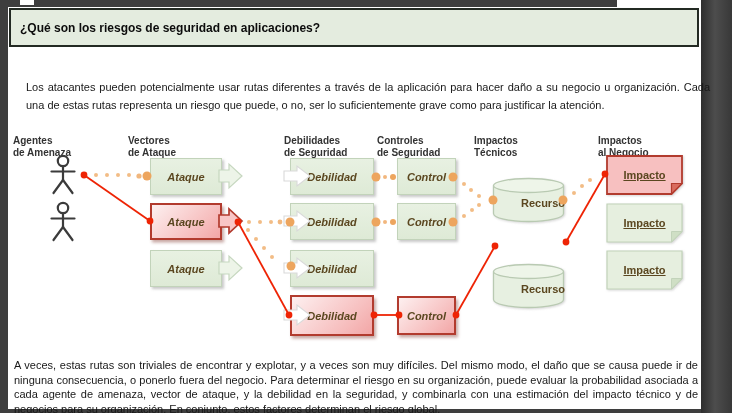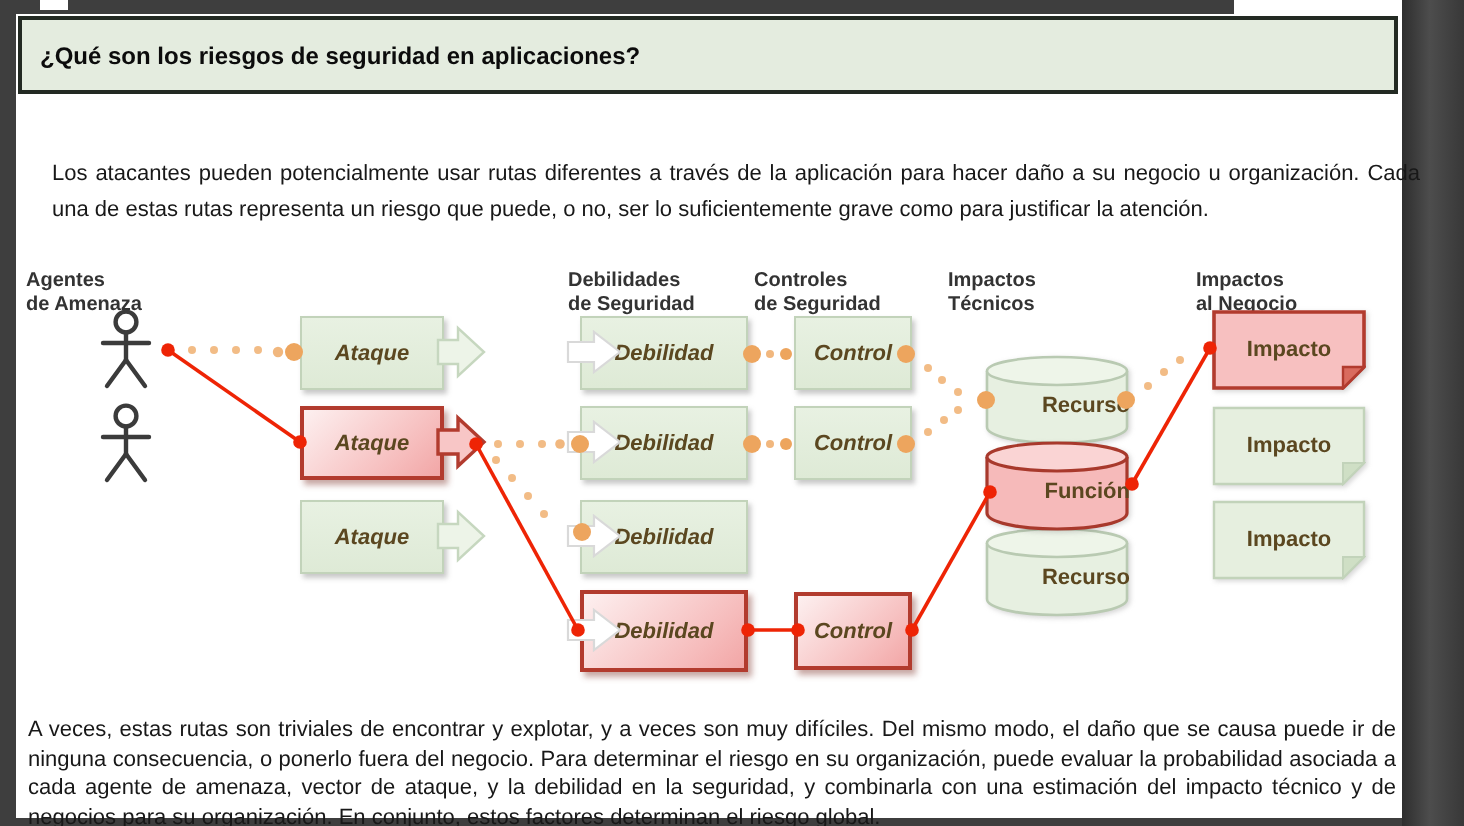--- a/index.html
+++ b/index.html
@@ -35,21 +35,21 @@
 
   .cyl { position:absolute; width:73px; height:46px; }
   .cyl svg { filter:drop-shadow(1.2px 1.6px 1.2px rgba(120,120,120,.30)); }
   .cyl .lbl { position:absolute; left:0; right:0; top:20px; text-align:right;
     font-size:11px; font-weight:bold; color:#5b4720; }
   .cyl.red-cyl { z-index:3; }
 
   .note { position:absolute; width:77px; height:40px; }
   .note svg { filter:drop-shadow(1.2px 1.6px 1.2px rgba(120,120,120,.30)); }
   .note .lbl { position:absolute; inset:0; display:flex; align-items:center;
-    justify-content:center; font-size:11px; font-weight:bold; color:#5b4720; }
+    justify-content:center; font-size:11px; font-weight:bold; color:#5b4720;text-decoration:underline; }
 
   .figure { position:absolute; left:38px; }
 
   #overlay { position:absolute; left:0; top:0; width:693px; height:402px;
     z-index:6; pointer-events:none; }
 </style>
 </head>
 <body>
 
 <div class="right-edge"></div>
@@ -60,20 +60,24 @@
 
   <div class="title-bar">
     <h1>¿Qué son los riesgos de seguridad en aplicaciones?</h1>
   </div>
 
   <p class="para" id="intro">Los atacantes pueden potencialmente usar rutas diferentes a través de la aplicación para hacer daño a su negocio u organización. Cada una de estas rutas representa un riesgo que puede, o no, ser lo suficientemente grave como para justificar la atención.</p>
 
   <div class="col-header" style="left:5px">
     <span>Agentes</span>
     <span>de Amenaza</span>
+  </div>
+  <div class="col-header" style="left:120px">
+    <span>Vectores</span>
+    <span>de Ataque</span>
   </div>
   <div class="col-header" style="left:276px">
     <span>Debilidades</span>
     <span>de Seguridad</span>
   </div>
   <div class="col-header" style="left:369px">
     <span>Controles</span>
     <span>de Seguridad</span>
   </div>
   <div class="col-header" style="left:466px">
@@ -116,27 +120,20 @@
   <div class="box" style="left:389px;top:151px;width:59px;height:37px">Control</div>
   <div class="box" style="left:389px;top:196px;width:59px;height:37px">Control</div>
   <div class="box red" style="left:389px;top:289px;width:59px;height:39px">Control</div>
 
   <div class="cyl" style="left:484px;top:170px">
     <svg width="73" height="46" viewBox="0 0 73 46">
       <path d="M1.5,8.5 V36.5 C1.5,41 17,44.5 36.5,44.5 C56,44.5 71.5,41 71.5,36.5 V8.5" fill="#e7f0e1" stroke="#b9cab2" stroke-width="1.3"></path>
       <ellipse cx="36.5" cy="8.5" rx="35" ry="7" fill="#eef5e9" stroke="#b9cab2" stroke-width="1.3"></ellipse>
     </svg>
     <div class="lbl">Recurso</div>
-  </div>
-  <div class="cyl red-cyl" style="left:484px;top:213px">
-    <svg width="73" height="46" viewBox="0 0 73 46">
-      <path d="M1.5,8.5 V36.5 C1.5,41 17,44.5 36.5,44.5 C56,44.5 71.5,41 71.5,36.5 V8.5" fill="#f6baba" stroke="#a8392c" stroke-width="1.6"></path>
-      <ellipse cx="36.5" cy="8.5" rx="35" ry="7" fill="#fad4d4" stroke="#a8392c" stroke-width="1.6"></ellipse>
-    </svg>
-    <div class="lbl">Función</div>
   </div>
   <div class="cyl" style="left:484px;top:256px">
     <svg width="73" height="46" viewBox="0 0 73 46">
       <path d="M1.5,8.5 V36.5 C1.5,41 17,44.5 36.5,44.5 C56,44.5 71.5,41 71.5,36.5 V8.5" fill="#e7f0e1" stroke="#b9cab2" stroke-width="1.3"></path>
       <ellipse cx="36.5" cy="8.5" rx="35" ry="7" fill="#eef5e9" stroke="#b9cab2" stroke-width="1.3"></ellipse>
     </svg>
     <div class="lbl">Recurso</div>
   </div>
 
   <div class="note" style="left:598px;top:148px">

